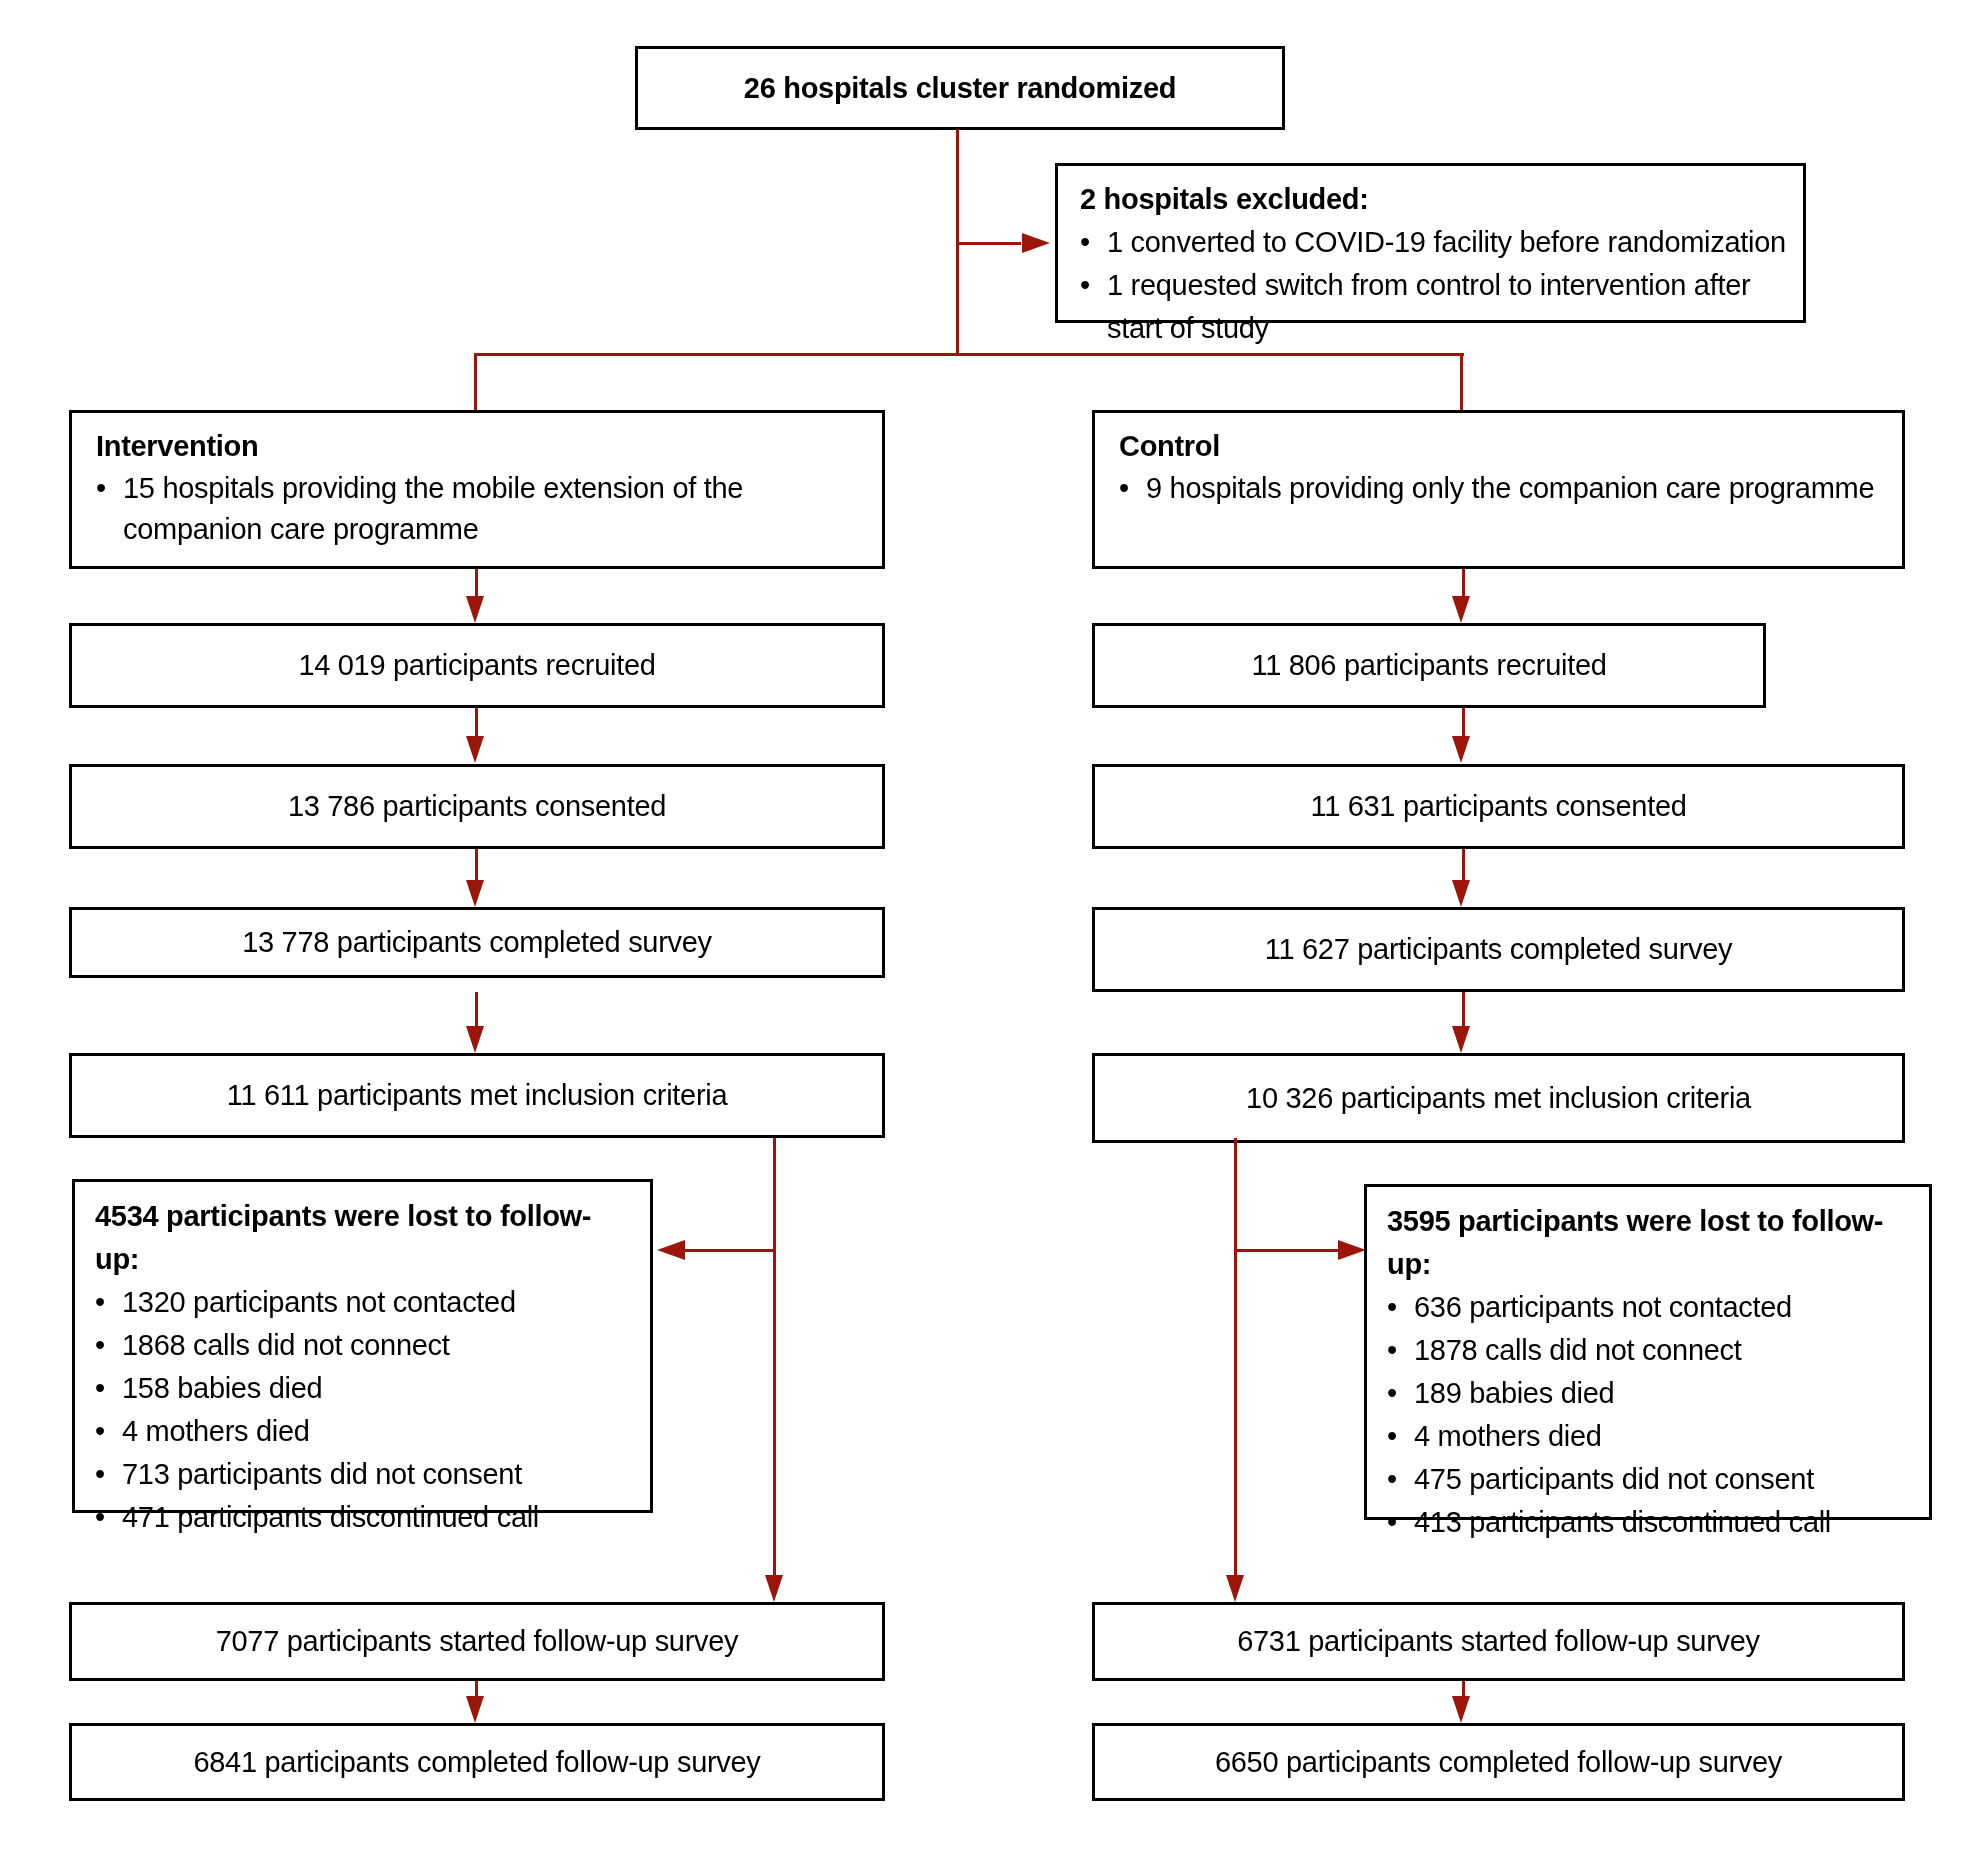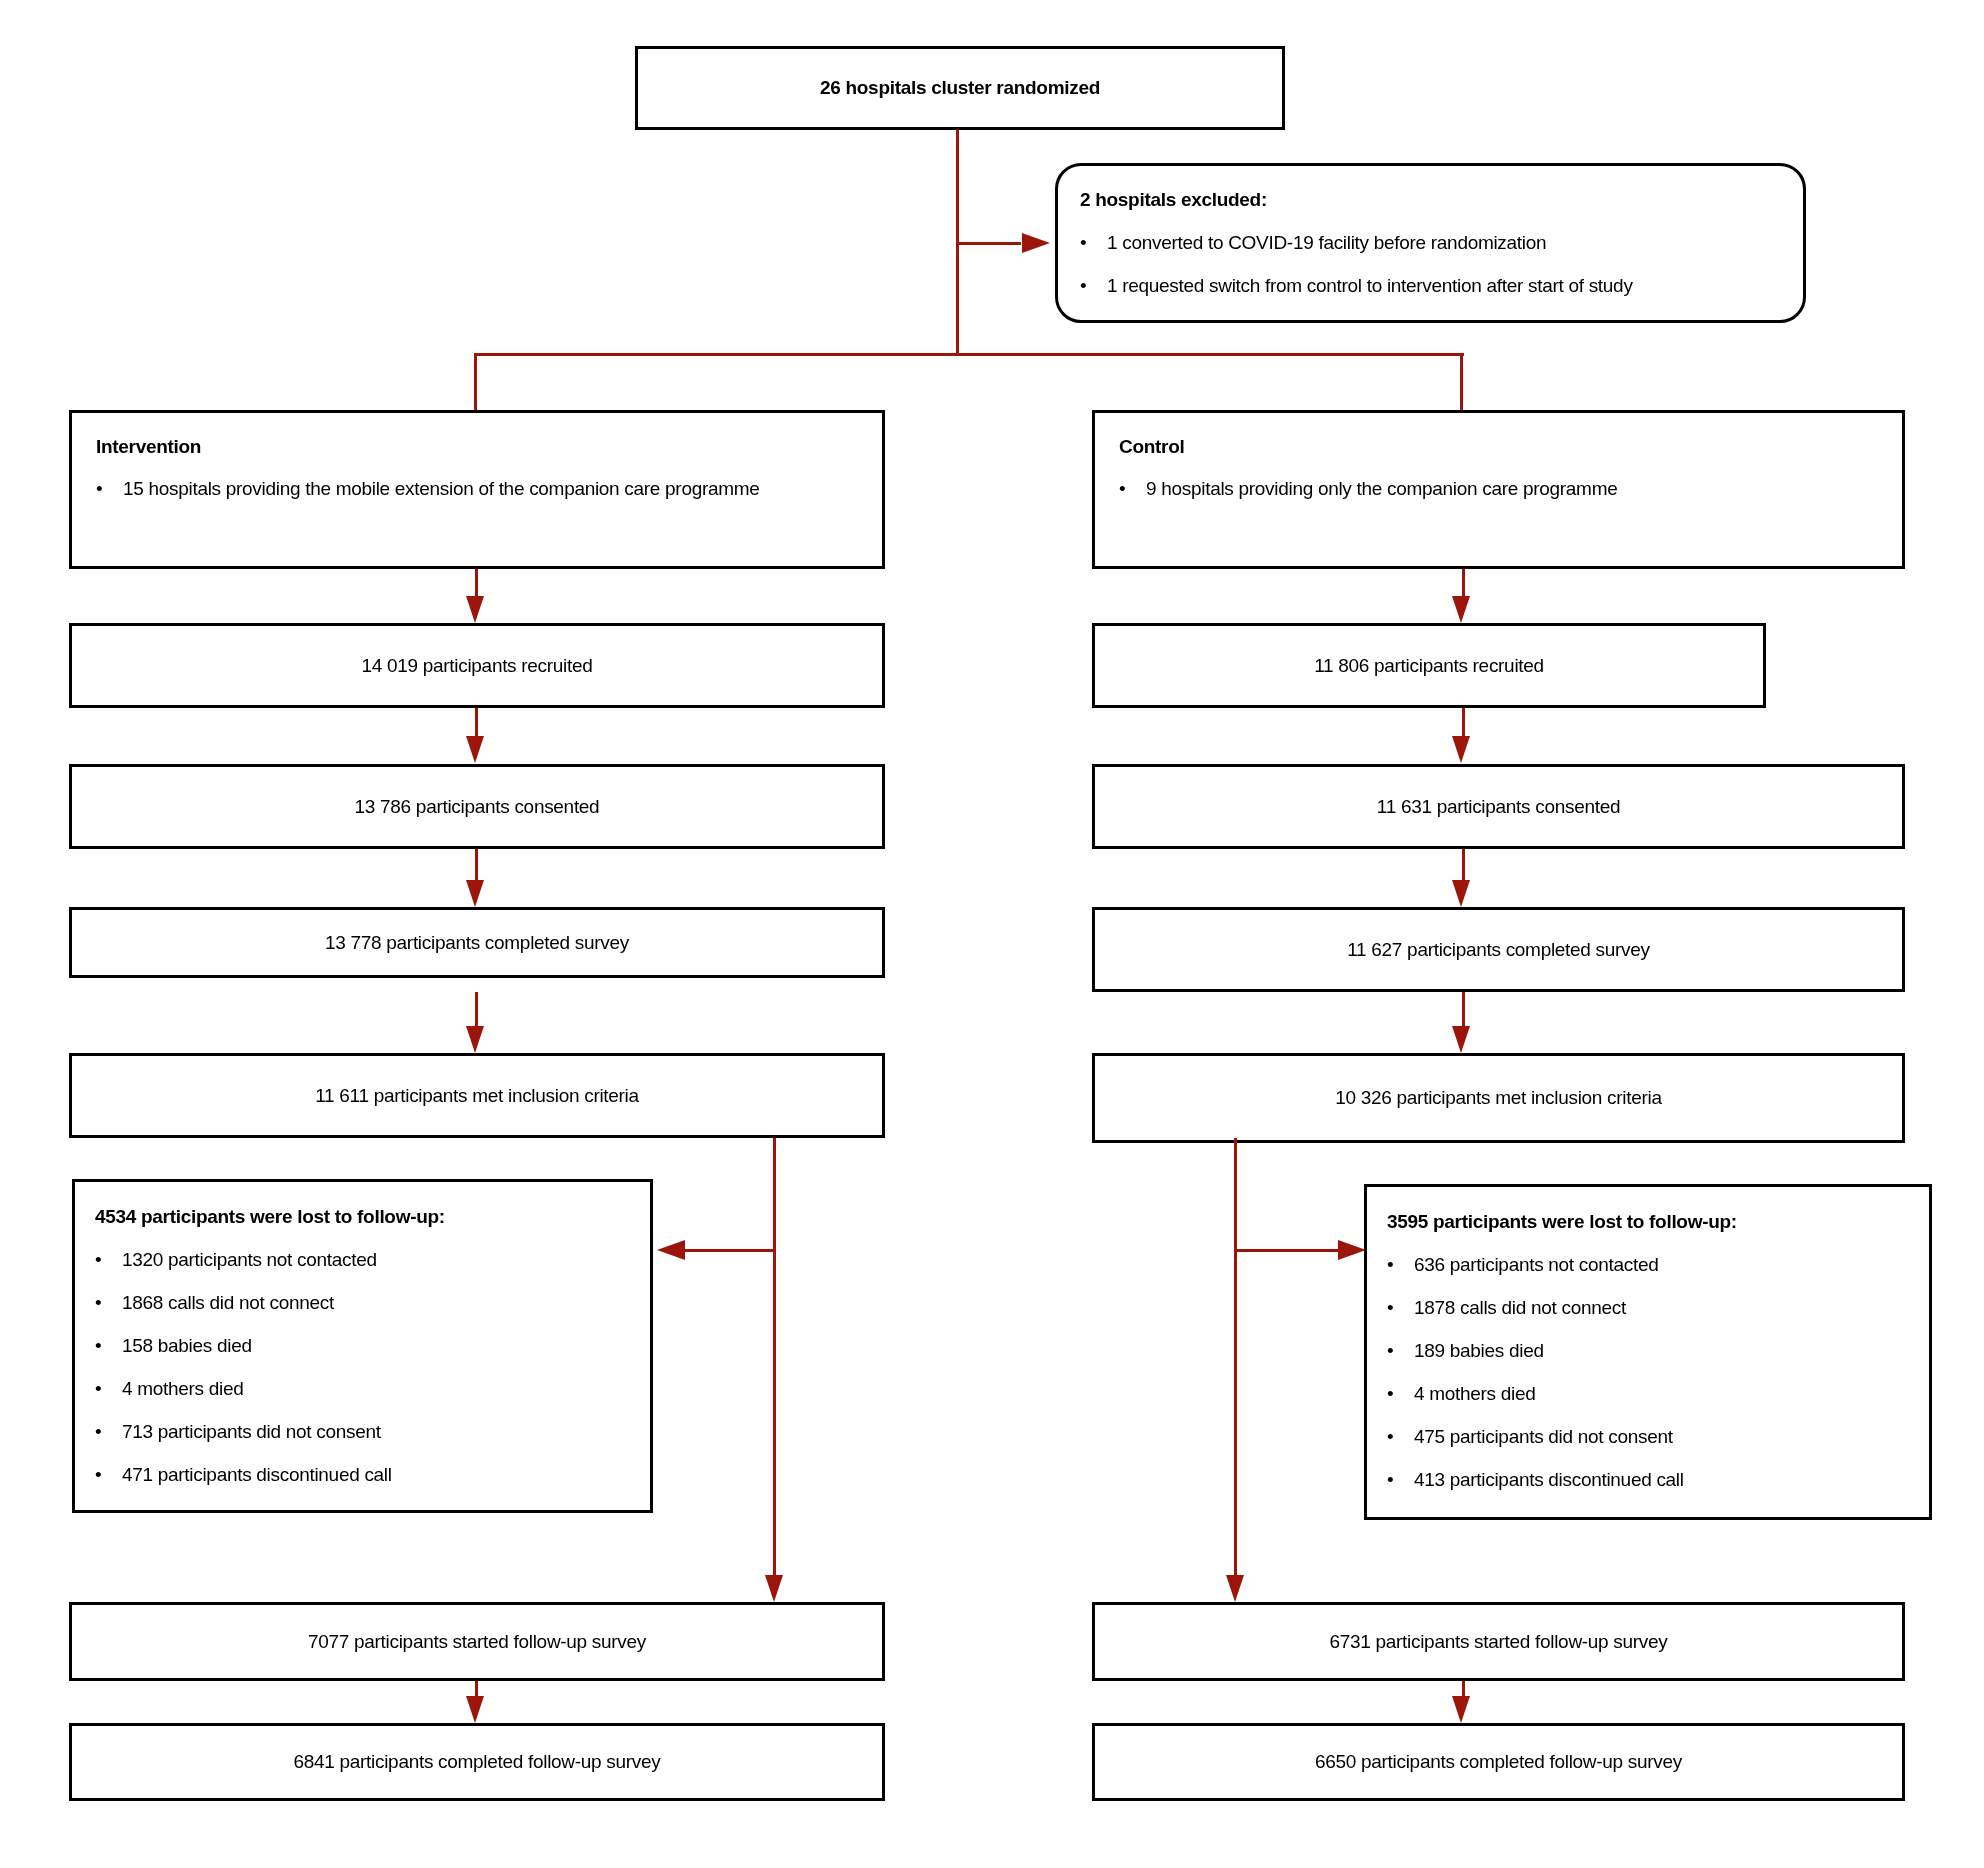--- a/index.html
+++ b/index.html
@@ -6,35 +6,35 @@
     --red:#9B150A;
     --ink:#000000;
     --paper:#FFFFFF;
   }
   html,body{margin:0;padding:0;background:var(--paper);}
   .canvas{
     position:relative;
     width:1985px;height:1868px;
     background:var(--paper);
     font-family:"Liberation Sans","DejaVu Sans",sans-serif;
-    font-size:19px;
+    font-size:29px;
     letter-spacing:-0.3px;
     color:var(--ink);
   }
   .box{
     position:absolute;
     background:var(--paper);
     border:3px solid var(--ink);
     box-sizing:border-box;
   }
   .center{display:flex;align-items:center;justify-content:center;text-align:center;}
   .bold{font-weight:bold;}
   .pad-arm{padding:12px 24px;}
   .pad-lost{padding:13px 20px;}
-  .pad-excl{padding:12px 9px 12px 22px;border-radius:26px;}
+  .pad-excl{padding:12px 9px 12px 22px;}
   .title-line{line-height:43px;}
   .title-center{line-height:43px;}
   .bullet{display:flex;align-items:flex-start;line-height:41px;}
   .bullet.tall{line-height:43px;}
   .dot{flex:0 0 27px;}
   .btext{flex:1 1 auto;}
   .vline,.hline{position:absolute;background:var(--red);}
   .head{position:absolute;width:0;height:0;}
   .head-down{border-left:9.4px solid transparent;border-right:9.4px solid transparent;border-top:27px solid var(--red);}
   .head-right{border-top:10.4px solid transparent;border-bottom:10.4px solid transparent;border-left:28px solid var(--red);}

